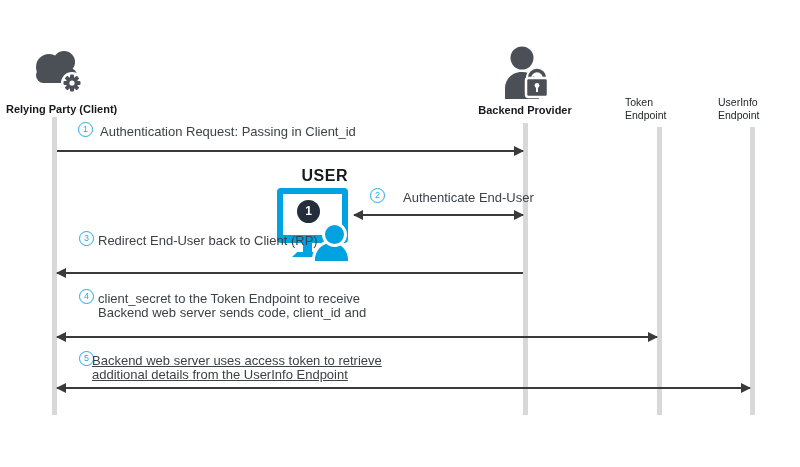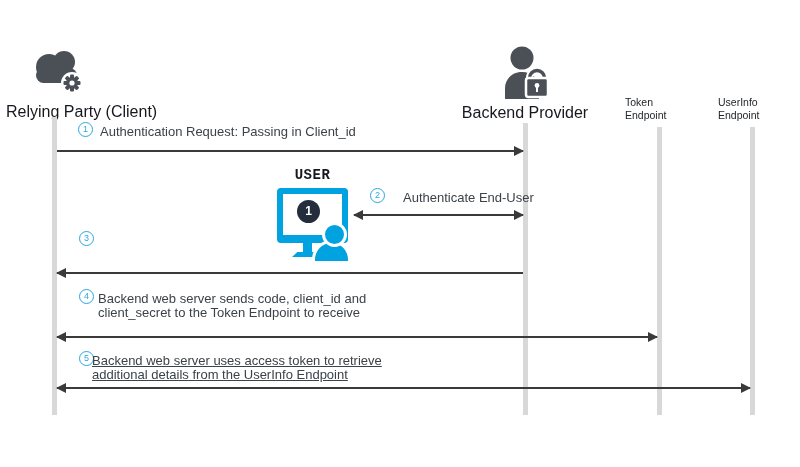--- a/index.html
+++ b/index.html
@@ -2,38 +2,38 @@
 <html><head>
 <meta charset="utf-8">
 <style>
   html,body{margin:0;padding:0;background:#fff;}
   #canvas{
     position:relative;width:800px;height:467px;background:#fff;overflow:hidden;
     font-family:"Liberation Sans", sans-serif;color:#333;
   }
   .abs{position:absolute;}
   
-  .actor-label{font-size:16px;font-weight:normal;color:#15191d;white-space:nowrap;}
+  .actor-label{font-size:11px;font-weight:bold;color:#15191d;white-space:nowrap;}
   .endpoint-label{font-size:10.5px;color:#22262a;text-align:left;line-height:13px;}
   
   .lifeline{position:absolute;width:5px;background:#d8d8d8;}
   
   .arrow{position:absolute;height:2px;background:#3a3a3a;}
   .ah{position:absolute;top:-4px;width:0;height:0;border-top:5px solid transparent;border-bottom:5px solid transparent;}
   .ah-l{left:-1px;border-right:10px solid #3a3a3a;}
   .ah-r{right:-1px;border-left:10px solid #3a3a3a;}
   
   .step-circle{
     position:absolute;width:13px;height:13px;border:1.5px solid #29a9e0;border-radius:50%;
     color:#29a9e0;font-size:9px;line-height:13px;text-align:center;background:#fff;
   }
   .step-text{position:absolute;font-size:13px;line-height:13.5px;color:#3b4248;white-space:nowrap;}
   .center{text-align:center;}
   
-  .user-label{position:absolute;font-size:14px;font-weight:bold;letter-spacing:.5px;color:#15191d;text-align:center;font-family:Liberation Mono, monospace;}
+  .user-label{position:absolute;font-size:16px;font-weight:bold;letter-spacing:.5px;color:#15191d;text-align:right;}
   .monitor-frame{position:absolute;left:277px;top:188px;width:71px;height:55px;background:#00a3e0;border-radius:4px;}
   .monitor-screen{position:absolute;left:283px;top:194px;width:59px;height:41px;background:#fff;}
   .monitor-badge{
     position:absolute;left:297px;top:200px;width:23px;height:23px;border-radius:50%;
     background:#232d3b;color:#fff;font-size:12px;font-weight:bold;line-height:23px;text-align:center;
   }
   .monitor-stand-neck{position:absolute;left:303px;top:243px;width:9px;height:11px;background:#00a3e0;}
   .monitor-stand-base{position:absolute;left:292px;top:252px;width:30px;height:5px;background:#00a3e0;
     clip-path:polygon(18% 0,82% 0,100% 100%,0 100%);}
   .person-head{position:absolute;left:322px;top:222px;width:19px;height:19px;border-radius:50%;
@@ -119,29 +119,30 @@
   <div class="step-text" style="left:395px;top:191px;margin-left:8px;">
     <div>Authenticate End-User</div>
   </div>
   <div class="arrow" style="left:354px;top:214px;width:169px;">
     <span class="ah ah-l"></span>
     <span class="ah ah-r"></span>
   </div>
 
   <span class="step-circle" style="left:79px;top:231px;">3</span>
   <div class="step-text center" style="left:98px;top:234px;width:206px;">
+    <div>Redirect End-User back to Client (RP)</div>
   </div>
   <div class="arrow" style="left:57px;top:272px;width:466px;">
     <span class="ah ah-l"></span>
   </div>
 
   <span class="step-circle" style="left:79px;top:289px;">4</span>
   <div class="step-text center" style="left:98px;top:292px;width:240px;">
+    <div>client_secret to the Token Endpoint to receive</div>
     <div>Backend web server sends code, client_id and</div>
-    <div>client_secret to the Token Endpoint to receive</div>
   </div>
   <div class="arrow" style="left:57px;top:336px;width:600px;">
     <span class="ah ah-l"></span>
     <span class="ah ah-r"></span>
   </div>
 
   <span class="step-circle" style="left:79px;top:351px;">5</span>
   <div class="step-text center" style="left:92px;top:354px;width:252px;text-decoration:underline;">
     <div>Backend web server uses access token to retrieve</div>
     <div>additional details from the UserInfo Endpoint</div>

